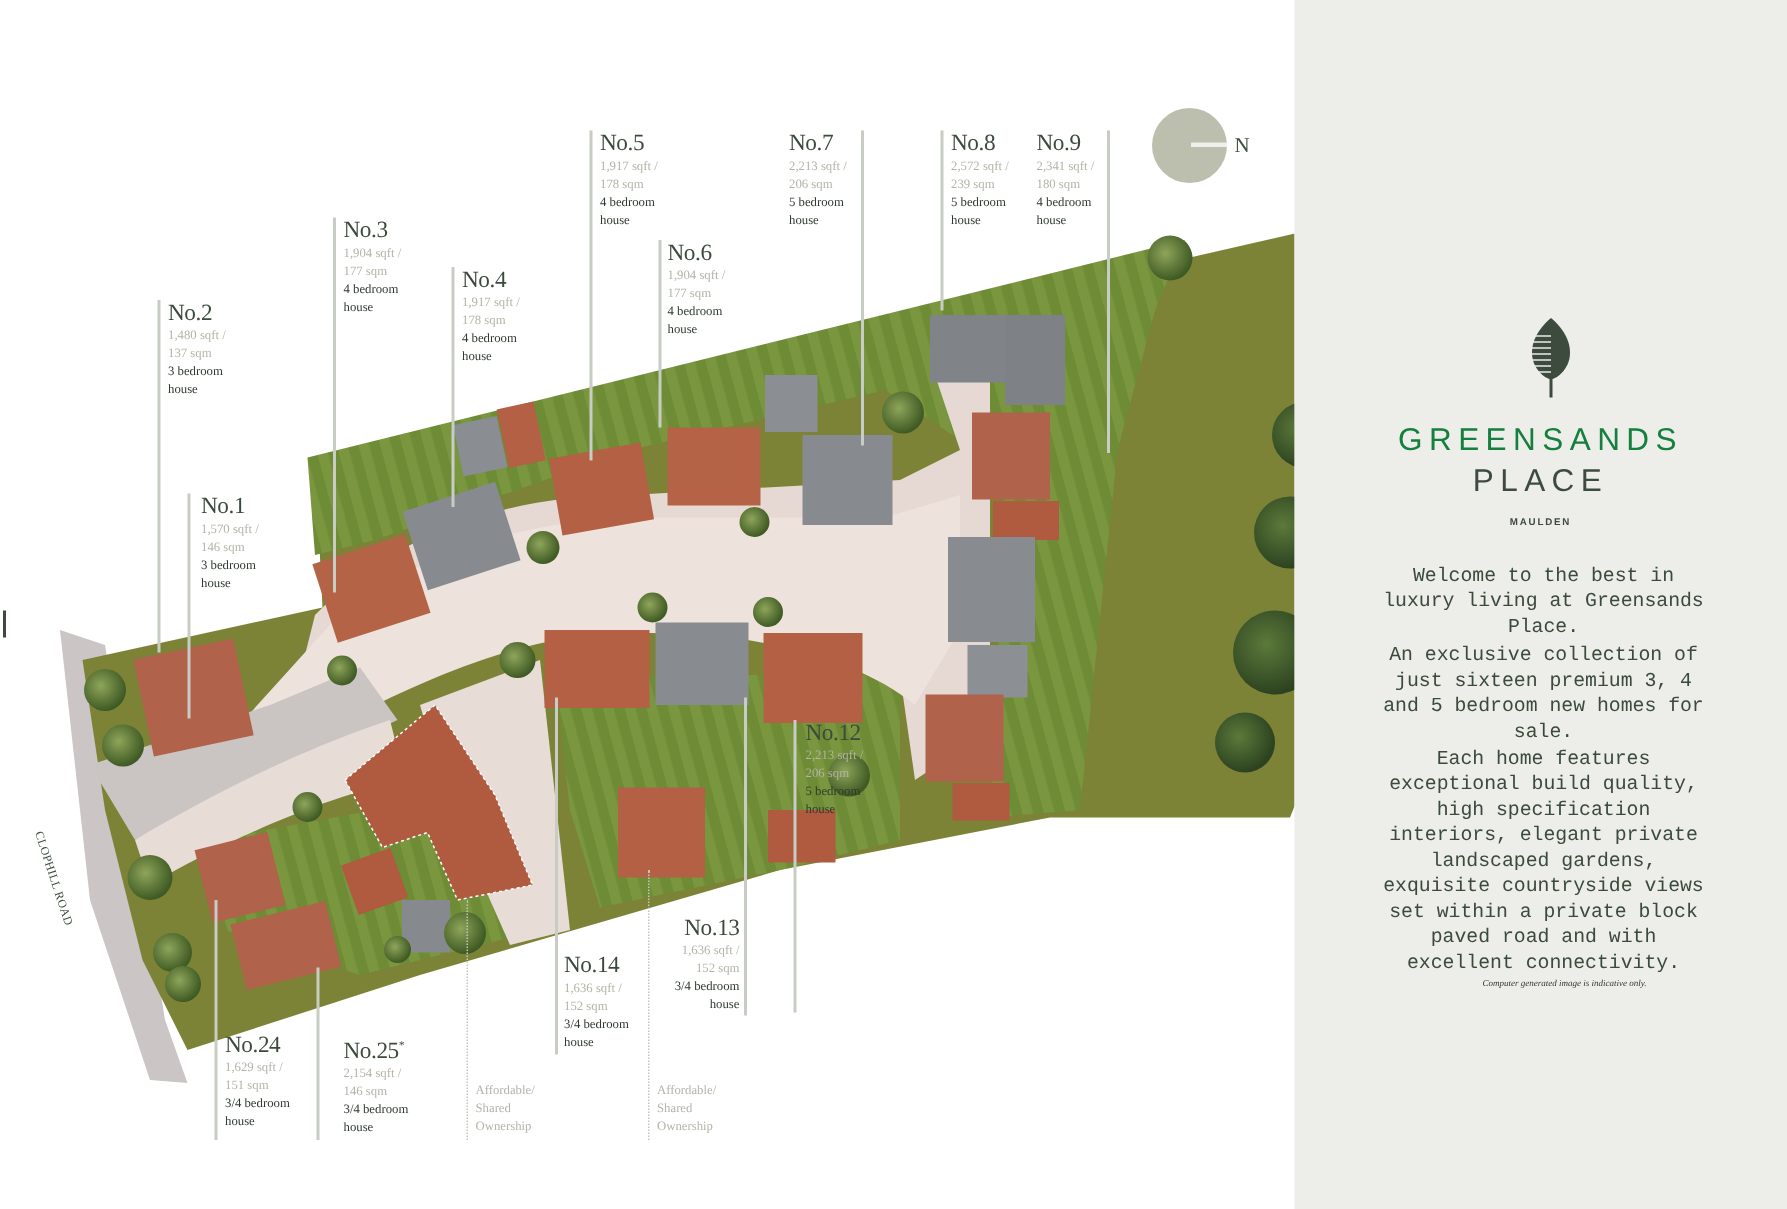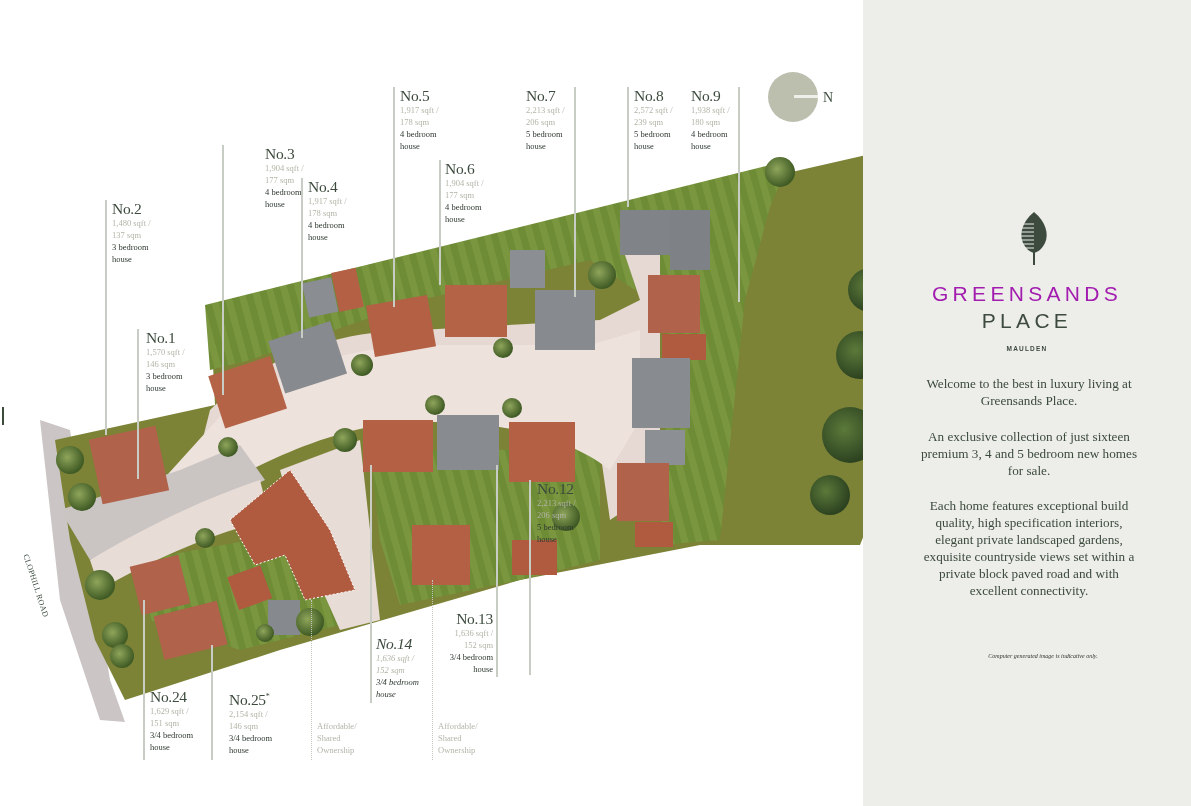--- a/index.html
+++ b/index.html
@@ -26,24 +26,24 @@
   .plot .area { font-size: 8.5px; color: #b2b4a6; line-height: 12px; }
   .plot .type { font-size: 8.5px; color: #2f3a30; line-height: 12px; }
   .plot .aff { font-size: 8.5px; color: #b3b5a9; line-height: 12px; }
 
   .road-label { position: absolute; left: 30px; top: 553px; transform: rotate(72deg); transform-origin: left top; font-size: 8px; color: #3b4b3c; letter-spacing: 0.2px; font-family: "Liberation Serif", serif; white-space: nowrap; }
 
   .tick-mark { position: absolute; left: 2px; top: 407px; width: 2px; height: 18px; background: #3b4b3c; }
 
   
   .leaf { position: absolute; left: 1017px; top: 210px; width: 34px; height: 56px; }
-  .brand-1 { position: absolute; left: 863px; width: 328px; top: 282px; text-align: center; font-family: "Liberation Sans", sans-serif; font-size: 21px; letter-spacing: 4.3px; color: #a21caf; font-weight: 300; }
+  .brand-1 { position: absolute; left: 863px; width: 328px; top: 282px; text-align: center; font-family: "Liberation Sans", sans-serif; font-size: 21px; letter-spacing: 4.3px; color: #15803d; font-weight: 300; }
   .brand-2 { position: absolute; left: 863px; width: 328px; top: 309px; text-align: center; font-family: "Liberation Sans", sans-serif; font-size: 21px; letter-spacing: 4.3px; color: #3d4a3e; }
   .brand-loc { position: absolute; left: 863px; width: 328px; top: 345px; text-align: center; font-family: "Liberation Sans", sans-serif; font-size: 6.5px; letter-spacing: 1.2px; color: #3d4a3e; font-weight: bold; }
-  .para { position: absolute; left: 918px; width: 222px; text-align: center; color: #3a4a3b; font-family: Liberation Serif, serif; font-size: 13.2px; line-height: 17px; }
+  .para { position: absolute; left: 918px; width: 222px; text-align: center; color: #3a4a3b; font-family: Liberation Mono, monospace; font-size: 13.2px; line-height: 17px; }
   .para.p1 { top: 375px; }
   .para.p2 { top: 428px; }
   .para.p3 { top: 497px; }
   .disclaimer { position: absolute; left: 863px; width: 360px; top: 653px; text-align: center; font-family: "Liberation Serif", serif; font-style: italic; font-size: 6px; color: #333; }
 </style>
 </head>
 <body>
 
 <div id="map">
   <svg id="site" viewBox="0 0 1191 806">
@@ -143,21 +143,21 @@
   </svg>
 
   <div class="tick-mark"></div>
 
   <div class="compass"></div>
   <div class="compass-needle"></div>
   <div class="compass-n">N</div>
 
   <div class="road-label">CLOPHILL ROAD</div>
 
-  <div class="plot" style="left:125px; top:329px;margin-left:12px;">
+  <div class="plot" style="left:125px; top:329px;">
     <div class="bar" style="left:0; top:0; height:150px;"></div>
     <div style="padding-left:9px;">
       <div class="title">No.1</div>
       <div class="area">1,570 sqft /</div>
       <div class="area">146 sqm</div>
       <div class="type">3 bedroom</div>
       <div class="type">house</div>
     </div>
   </div>
 
@@ -167,21 +167,21 @@
       <div class="title">No.2</div>
       <div class="area">1,480 sqft /</div>
       <div class="area">137 sqm</div>
       <div class="type">3 bedroom</div>
       <div class="type">house</div>
     </div>
   </div>
 
   <div class="plot" style="left:222px; top:145px;">
     <div class="bar" style="left:0; top:0; height:250px;"></div>
-    <div style="padding-left:7px;margin-left:36px;">
+    <div style="padding-left:7px;">
       <div class="title">No.3</div>
       <div class="area">1,904 sqft /</div>
       <div class="area">177 sqm</div>
       <div class="type">4 bedroom</div>
       <div class="type">house</div>
     </div>
   </div>
 
   <div class="plot" style="left:301px; top:178px;">
     <div class="bar" style="left:0; top:0; height:160px;"></div>
@@ -235,21 +235,21 @@
       <div class="area">239 sqm</div>
       <div class="type">5 bedroom</div>
       <div class="type">house</div>
     </div>
   </div>
 
   <div class="plot" style="left:691px; top:87px; width:50px;">
     <div class="bar" style="left:47px; top:0; height:215px;"></div>
     <div>
       <div class="title">No.9</div>
-      <div class="area">1,938 sqft /</div>
+      <div class="area">2,341 sqft /</div>
       <div class="area">180 sqm</div>
       <div class="type">4 bedroom</div>
       <div class="type">house</div>
     </div>
   </div>
 
 
 
   <div class="plot" style="left:529px; top:480px;">
     <div class="bar" style="left:0; top:0; height:195px;"></div>
@@ -268,21 +268,21 @@
       <div class="title">No.13</div>
       <div class="area">1,636 sqft /</div>
       <div class="area">152 sqm</div>
       <div class="type">3/4 bedroom</div>
       <div class="type">house</div>
     </div>
   </div>
 
   <div class="plot" style="left:370px; top:465px;">
     <div class="bar" style="left:0; top:0; height:238px;"></div>
-    <div style="padding-left:6px; margin-top:170px;font-style:italic;">
+    <div style="padding-left:6px; margin-top:170px;">
       <div class="title">No.14</div>
       <div class="area">1,636 sqft /</div>
       <div class="area">152 sqm</div>
       <div class="type">3/4 bedroom</div>
       <div class="type">house</div>
     </div>
   </div>
 
   <div class="plot" style="left:143px; top:600px;">
     <div class="bar" style="left:0; top:0; height:160px;"></div>

